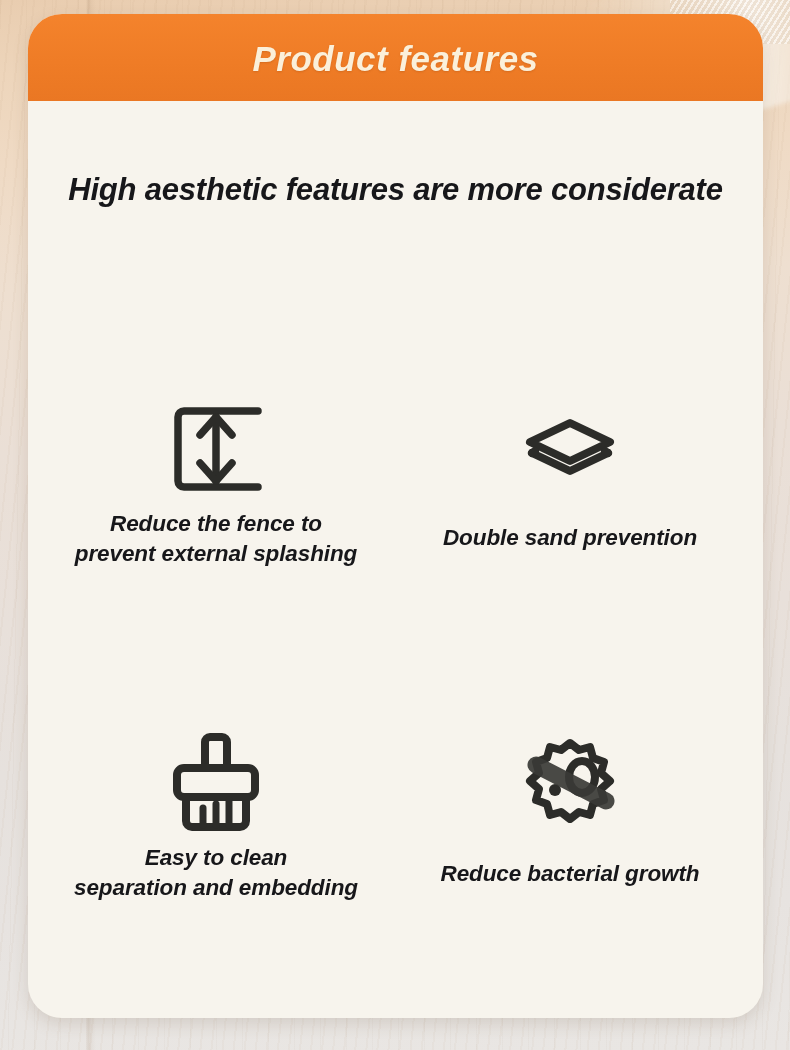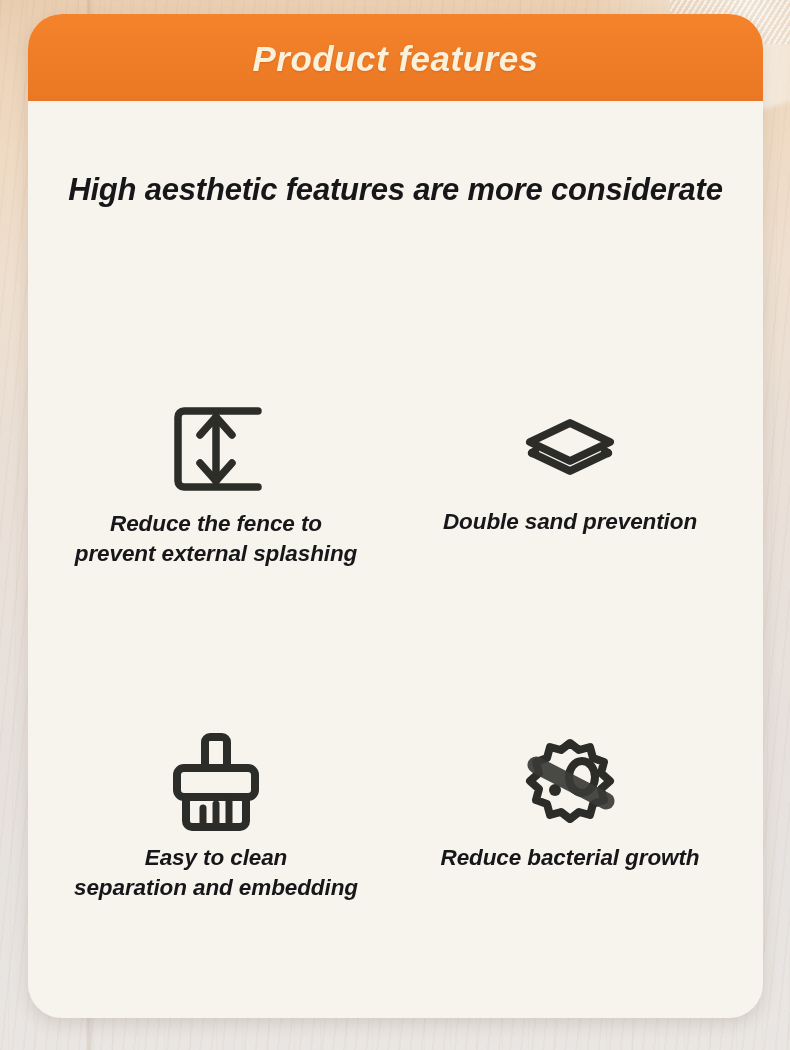--- a/index.html
+++ b/index.html
@@ -139,21 +139,21 @@
   .feature-label {
     font-size: 22.5px;
     font-style: italic;
     font-weight: bold;
     color: #17171a;
     line-height: 1.33;
     white-space: pre-line;
     letter-spacing: -0.1px;
   }
   #feature-1 .feature-label,
-  #feature-3 .feature-label { }
+  #feature-3 .feature-label { margin-top: 16px; }
   #feature-1 .icon-wrap { height: 118px; }
   #feature-3 .icon-wrap { height: 120px; }
 </style>
 </head>
 <body>
 
 <div id="backdrop">
   <div id="plank-edge"></div>
   <div id="plank-edge2"></div>
 </div>

